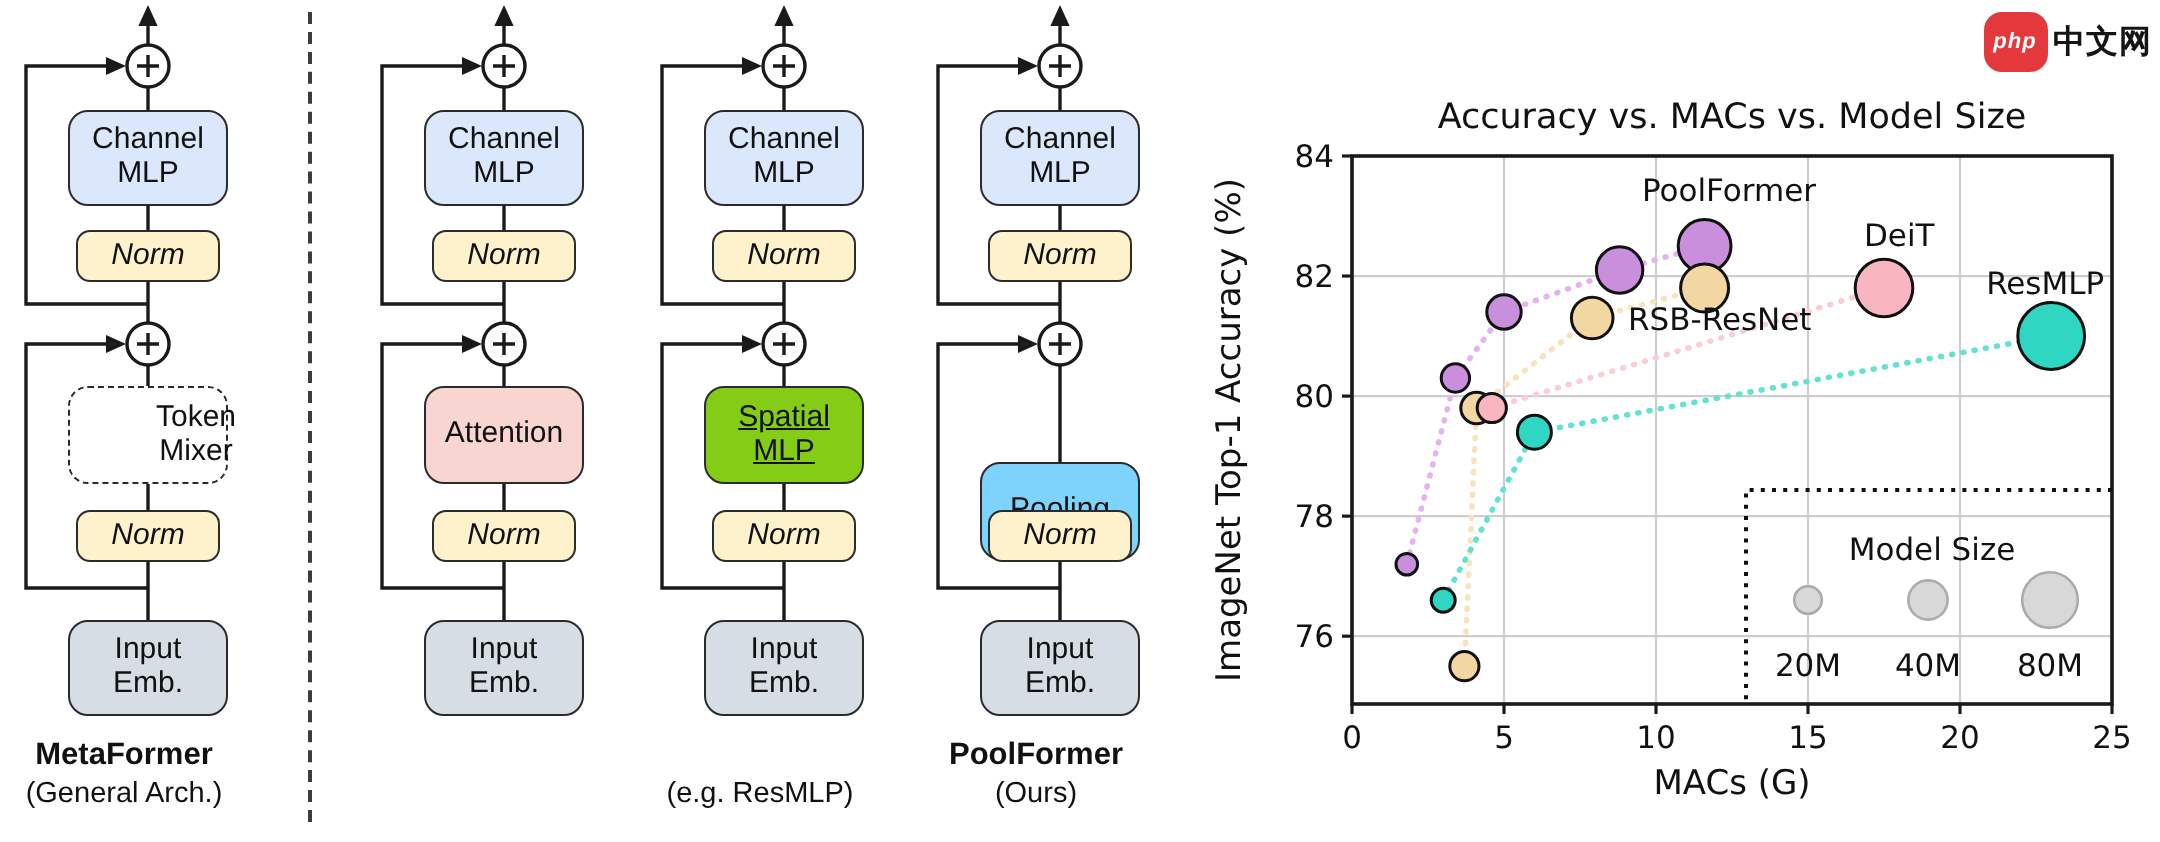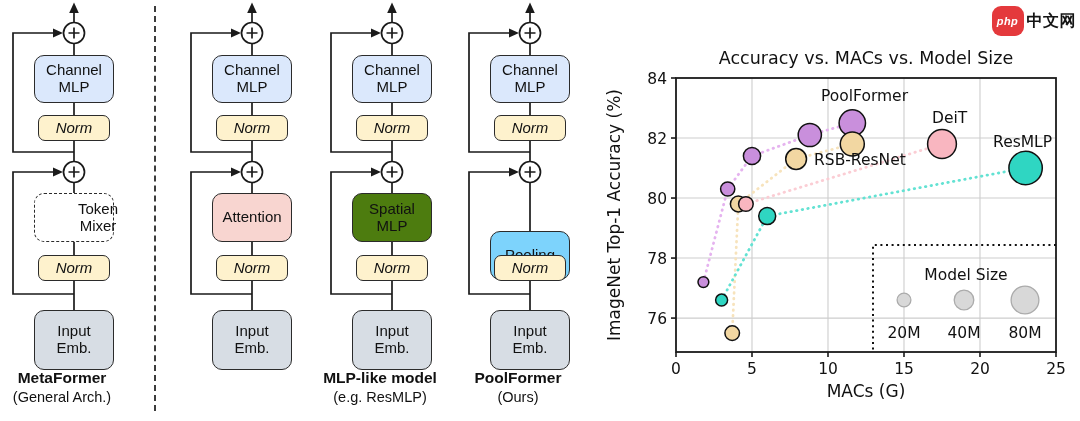--- a/index.html
+++ b/index.html
@@ -15,21 +15,21 @@
   .blk{position:absolute;left:35px;width:80px;box-sizing:border-box;
        border:1.5px solid #2b2b2b;border-radius:10px;
        display:flex;align-items:center;justify-content:center;text-align:center;
        font-size:15px;line-height:1.13;white-space:pre-line;color:#111;}
   .blk.ch{top:55px;height:48px;}
   .blk.norm{left:39px;width:72px;height:26px;border-radius:7px;font-style:italic;}
   .blk.n1{top:115px;}
   .blk.n2{top:255px;}
   .blk.mixer{top:193px;height:49px;}
   .blk.mixer.token_mixer{border-style:dashed;padding-left:48px;}
-  .blk.input{top:310px;height:60px;}
+  .blk.input{top:310px;height:48px;}
   .col-name{position:absolute;top:369px;left:-12px;width:150px;text-align:center;
             font-size:15.5px;font-weight:bold;white-space:nowrap;}
   .col-sub{position:absolute;top:389px;left:-12px;width:150px;text-align:center;
            font-size:14.5px;white-space:nowrap;}
   #divider{position:absolute;left:154px;top:6px;height:405px;width:0;
            border-left:2px dashed #3c3c3c;}
 
   
   #chart-wrap{position:absolute;left:600px;top:0;width:480px;height:421px;}
   #chart-svg{font-family:"DejaVu Sans",sans-serif;}
@@ -112,26 +112,25 @@
       <path class="ln" d="M75 294 H14 V172 H55"></path>
       <path class="ah" d="M64 172 L54 167.5 L54 176.5 Z"></path>
       <circle class="add" cx="75" cy="33" r="10.5"></circle>
       <path class="ln" d="M69.5 33 H80.5 M75 27.5 V38.5"></path>
       <circle class="add" cx="75" cy="172" r="10.5"></circle>
       <path class="ln" d="M69.5 172 H80.5 M75 166.5 V177.5"></path>
     </svg>
     <div class="blk ch" style="background: rgb(219, 232, 252);">Channel
 MLP</div>
     <div class="blk norm n1" style="background: rgb(254, 242, 205);">Norm</div>
-    <div class="blk mixer spatial_mlp" style="background: #4d7c0f;">Spatial
-MLP</div>
-    <div class="blk norm n2" style="background: rgb(254, 242, 205);">Norm</div>
-    <div class="blk input" style="background: rgb(215, 221, 228);">Input
-Emb.</div>
-    <div class="col-name">MLP-like model</div>
+    <div class="blk mixer spatial_mlp" style="background: #84cc16; text-decoration: underline;">Spatial
+MLP</div>
+    <div class="blk norm n2" style="background: rgb(254, 242, 205);">Norm</div>
+    <div class="blk input" style="background: rgb(215, 221, 228);">Input
+Emb.</div>
     <div class="col-sub">(e.g. ResMLP)</div>
   </div>
       <div class="arch-col" style="left: 455px;">
     <svg class="flow-svg" width="150" height="360" viewBox="0 0 150 360">
       <path class="ln" d="M75 10 V332"></path>
       <path class="ah" d="M75 2.5 L70.2 13 L79.8 13 Z"></path>
       <path class="ln" d="M75 152 H14 V33 H55"></path>
       <path class="ah" d="M64 33 L54 28.5 L54 37.5 Z"></path>
       <path class="ln" d="M75 294 H14 V172 H55"></path>
       <path class="ah" d="M64 172 L54 167.5 L54 176.5 Z"></path>

